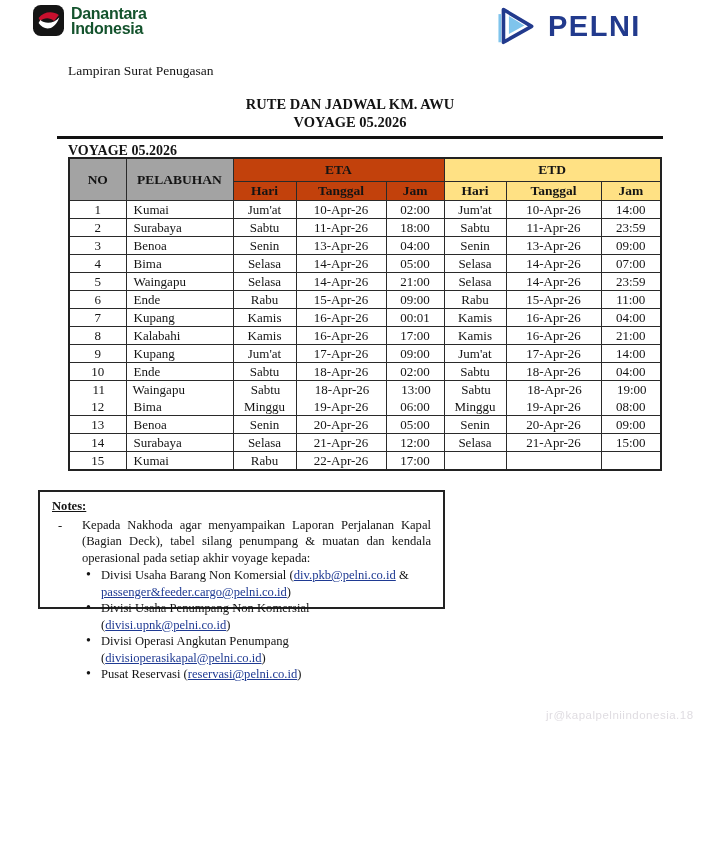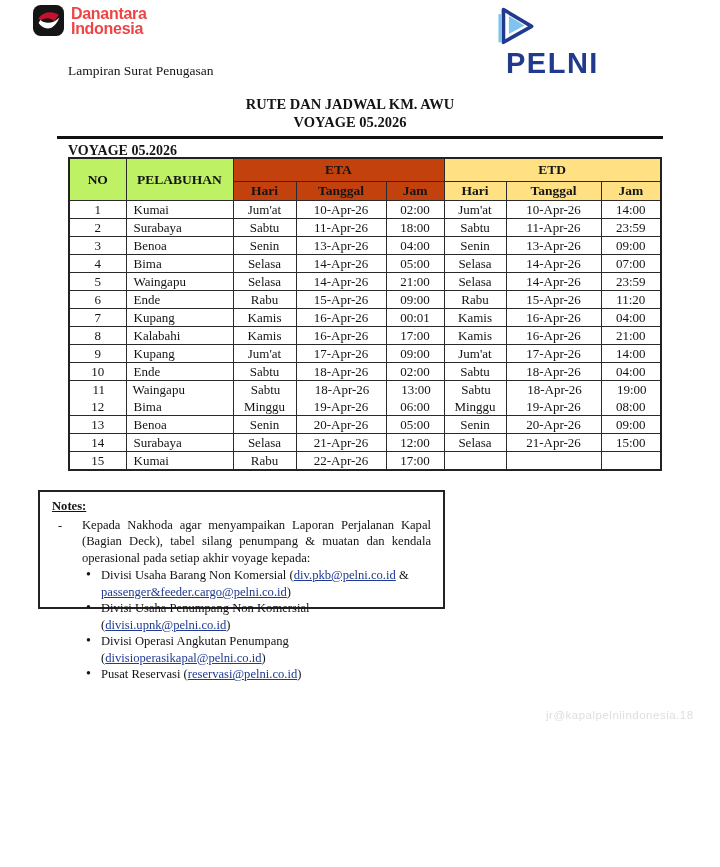--- a/index.html
+++ b/index.html
@@ -6,44 +6,44 @@
   .page{
     position:relative;width:720px;height:867px;background:#ffffff;
     font-family:"Liberation Serif","DejaVu Serif",serif;color:#141414;
     overflow:hidden;margin:0 auto;
   }
   
   .danantara{position:absolute;left:33px;top:5px;display:flex;align-items:flex-start;}
   .danantara .mark{width:31px;height:31px;flex:0 0 auto;}
   .danantara .wordmark{
     margin-left:7px;font-family:"Liberation Sans","DejaVu Sans",sans-serif;
-    font-weight:bold;font-size:16px;line-height:15px;color:#ef4444;letter-spacing:-0.3px;margin-top:1px;
-  }
-  .pelni{position:absolute;left:497px;top:5px;display:flex;flex-direction:column;}
+    font-weight:bold;font-size:16px;line-height:15px;color:#14532d;letter-spacing:-0.3px;margin-top:1px;
+  }
+  .pelni{position:absolute;left:497px;top:5px;display:flex;align-items:center;}
   .pelni .glyph{width:42px;height:40px;}
   .pelni .wordmark{
     margin-left:9px;font-family:"Liberation Sans","DejaVu Sans",sans-serif;
     font-weight:bold;font-size:29px;color:#223a8d;letter-spacing:1.5px;margin-top:2px;
   }
   
   .lampiran{position:absolute;left:68px;top:63px;font-size:13.5px;}
   .doc-title{position:absolute;left:0;top:96px;width:700px;text-align:center;
     font-weight:bold;font-size:14.5px;line-height:17.5px;}
   .rule{position:absolute;left:57px;top:136px;width:606px;height:3px;background:#111;}
   .voyage-label{position:absolute;left:68px;top:143px;font-weight:bold;font-size:14px;}
   
   .tblwrap{position:absolute;left:68px;top:157px;}
   table.sched{border-collapse:collapse;table-layout:fixed;width:592px;}
   table.sched th, table.sched td{
     border:1px solid #2a2a2a;padding:0 4px;font-size:13px;line-height:16px;
     overflow:hidden;white-space:nowrap;
   }
   table.sched{border:2px solid #222;}
   table.sched th{font-weight:bold;font-size:13.5px;text-align:center;}
-  .hdr-green{background:#bef264;}
+  .hdr-green{background:#a3a3a3;}
   .hdr-blue{background:#c2410c;}
   .hdr-yellow{background:#ffe184;}
   tr.h1 th{height:22px;}
   tr.h2 th{height:18px;}
   tbody td{height:17px;text-align:center;background:#fff;}
   tbody td.port{text-align:left;padding-left:7px;}
   
   tbody tr:nth-of-type(11) td{border-bottom:none;padding-left:6px;}
   tbody tr:nth-of-type(12) td{border-top:none;}
   
@@ -186,21 +186,21 @@
           </tr>
 
           <tr>
             <td>6</td>
             <td class="port">Ende</td>
             <td>Rabu</td>
             <td>15-Apr-26</td>
             <td>09:00</td>
             <td>Rabu</td>
             <td>15-Apr-26</td>
-            <td>11:20</td>
+            <td>11:00</td>
           </tr>
 
           <tr>
             <td>7</td>
             <td class="port">Kupang</td>
             <td>Kamis</td>
             <td>16-Apr-26</td>
             <td>00:01</td>
             <td>Kamis</td>
             <td>16-Apr-26</td>

